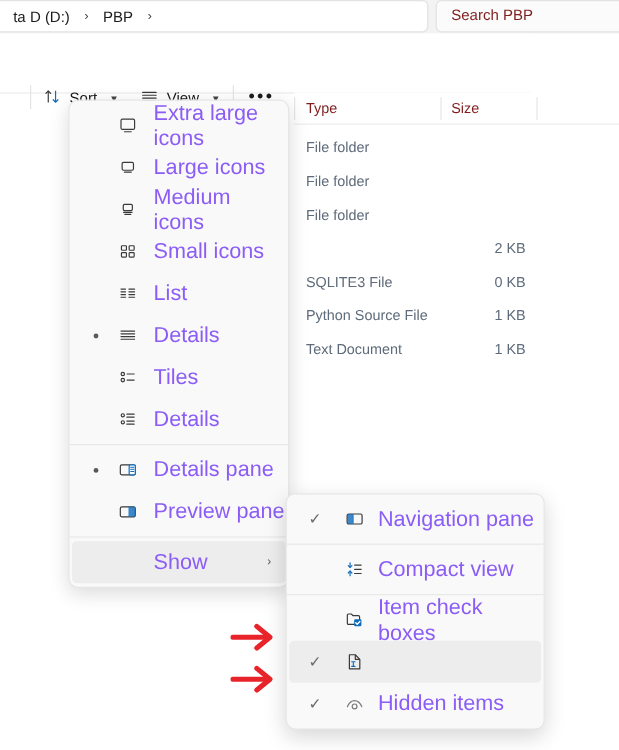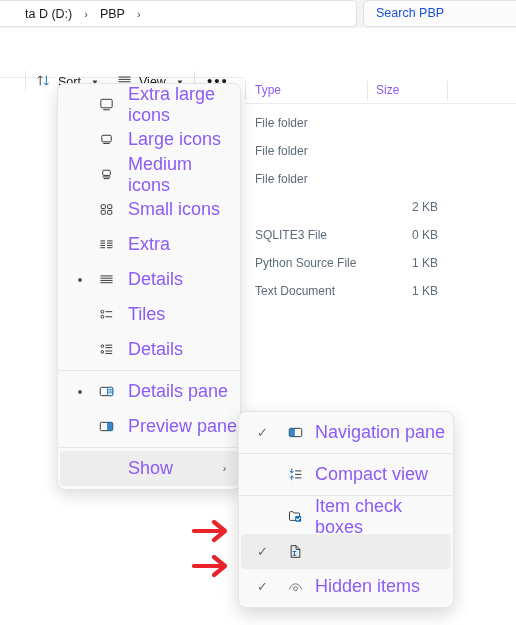--- a/index.html
+++ b/index.html
@@ -7,40 +7,40 @@
     width:516px;height:625px;overflow:hidden;position:relative;
     background:#ffffff;
     font-family:"Liberation Sans","DejaVu Sans",sans-serif;
     -webkit-font-smoothing:antialiased;
   }
   
   #addressbar{position:absolute;left:0;top:0;width:516px;height:28px;background:#f3f3f3;}
   #crumbbox{position:absolute;left:-60px;top:0px;width:417px;height:27px;
             background:#ffffff;border:1px solid #e2e2e2;border-radius:5px;box-sizing:border-box;}
   #crumbs{position:absolute;left:0px;top:0px;height:27px;display:flex;align-items:center;
-          padding-left:20px;font-size:12.5px;color:#1b1b1b;white-space:nowrap;}
+          padding-left:6px;font-size:12.5px;color:#1b1b1b;white-space:nowrap;}
   .crumb{padding:1px 5px;border-radius:3px;}
   .crumbsep{color:#444;font-size:11px;padding:0 7px;}
   #searchbox{position:absolute;left:363px;top:0px;width:160px;height:27px;
              background:#fbfbfb;border:1px solid #e2e2e2;border-radius:5px;box-sizing:border-box;}
   #searchtext{position:absolute;left:376px;top:0px;height:26px;display:flex;align-items:center;
-              font-size:12.5px;color:#1d4ed8;}
+              font-size:12.5px;color:#7f1d1d;}
   
   #cmdbar{position:absolute;left:0;top:28px;width:444px;height:49px;background:#ffffff;
           border-bottom:1px solid #ececec;}
   .sep-v{position:absolute;top:43px;width:1px;height:20px;background:#e4e4e4;}
   .cmdbtn{position:absolute;top:42px;height:24px;display:flex;align-items:center;
           font-size:12.5px;color:#1b1b1b;gap:7px;cursor:default;}
   .chev{font-size:8px;color:#444;margin-left:3px;}
   #dots{position:absolute;left:207px;top:44px;font-size:15px;letter-spacing:2px;color:#1b1b1b;}
   
   #listarea{position:absolute;left:245px;top:77px;width:271px;height:230px;background:#fff;}
   #colhead{position:absolute;left:0;top:0;width:271px;height:26px;border-bottom:1px solid #ededed;}
   .colsep{position:absolute;top:4px;width:1px;height:19px;background:#e6e6e6;}
-  .colh{position:absolute;top:6px;font-size:12px;color:#8b5cf6;}
+  .colh{position:absolute;top:6px;font-size:12px;color:#7f1d1d;}
   .cell{position:absolute;font-size:12px;color:#5e6b7a;white-space:nowrap;}
   .cell.right{text-align:right;}
   
   #viewmenu{position:absolute;left:57px;top:83px;width:184px;
             background:#f9f9f9;border:1px solid #e6e6e6;border-radius:8px;
             box-shadow:0 5px 16px rgba(0,0,0,.14);box-sizing:border-box;padding:3px 0;}
   .mi{position:relative;height:35px;display:flex;align-items:center;border-radius:4px;
       margin:0 2px;cursor:default;}
   .mi.hl{background:#ededed;}
   .mi .bullet{position:absolute;left:18px;width:4px;height:4px;border-radius:50%;background:#5a5a5a;}
@@ -179,21 +179,21 @@
 
   <div class="mi">
     <span class="ico">
       <svg width="17" height="17" viewBox="0 0 18 18">
         <g stroke="#3a3a3a" stroke-width="1.05" stroke-linecap="round">
           <path d="M3 5.2h4M3 7.6h4M3 10h4M3 12.4h4"></path>
           <path d="M10 5.2h5M10 7.6h5M10 10h5M10 12.4h5"></path>
         </g>
       </svg>
     </span>
-    <span class="lbl">Extra</span>
+    <span class="lbl">List</span>
   </div>
 
   <div class="mi">
     <span class="bullet"></span>
     <span class="ico">
       <svg width="17" height="17" viewBox="0 0 18 18">
         <g stroke="#3a3a3a" stroke-width="1.05" stroke-linecap="round">
           <path d="M3 5.2h12M3 7.6h12M3 10h12M3 12.4h12"></path>
         </g>
       </svg>

